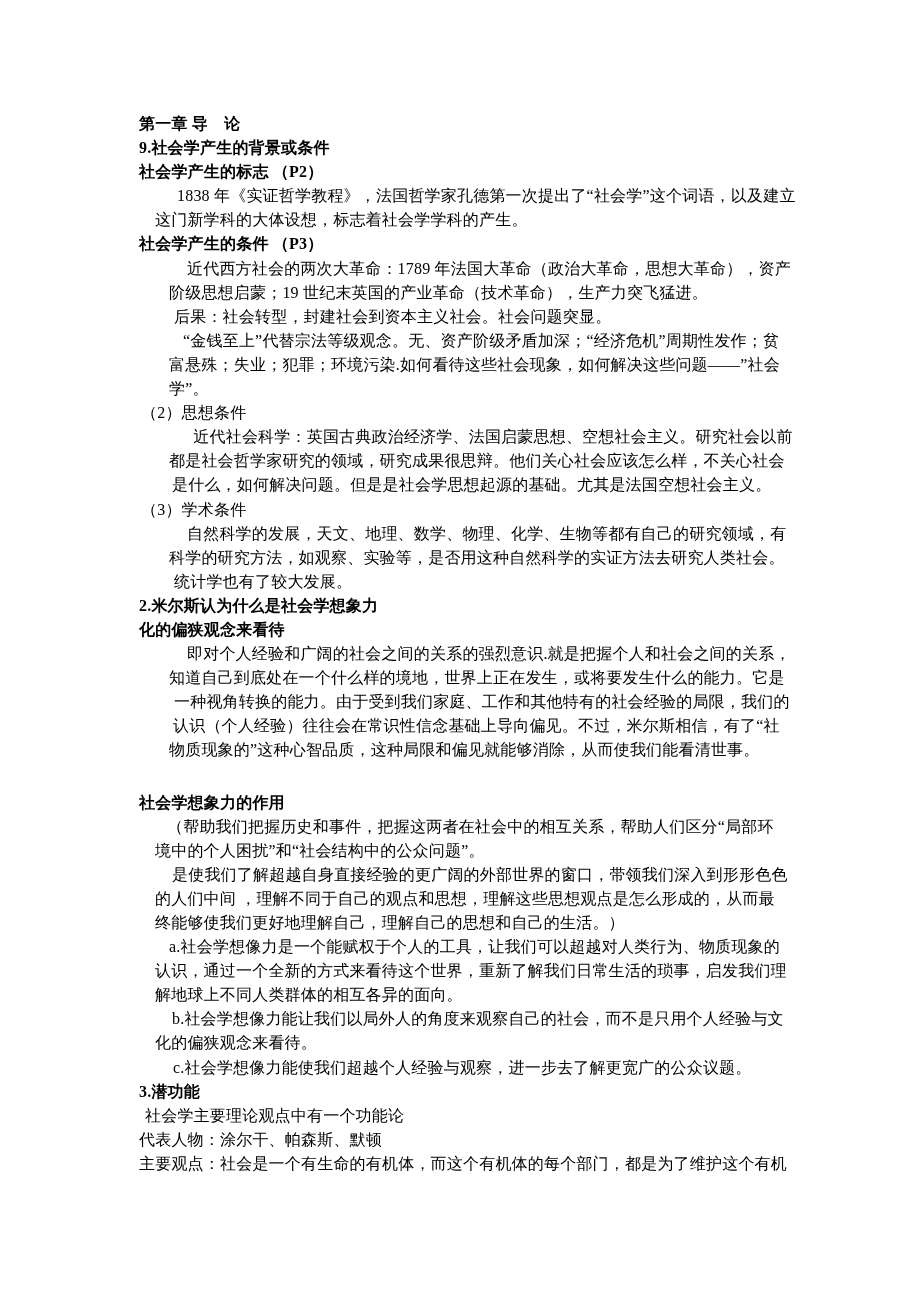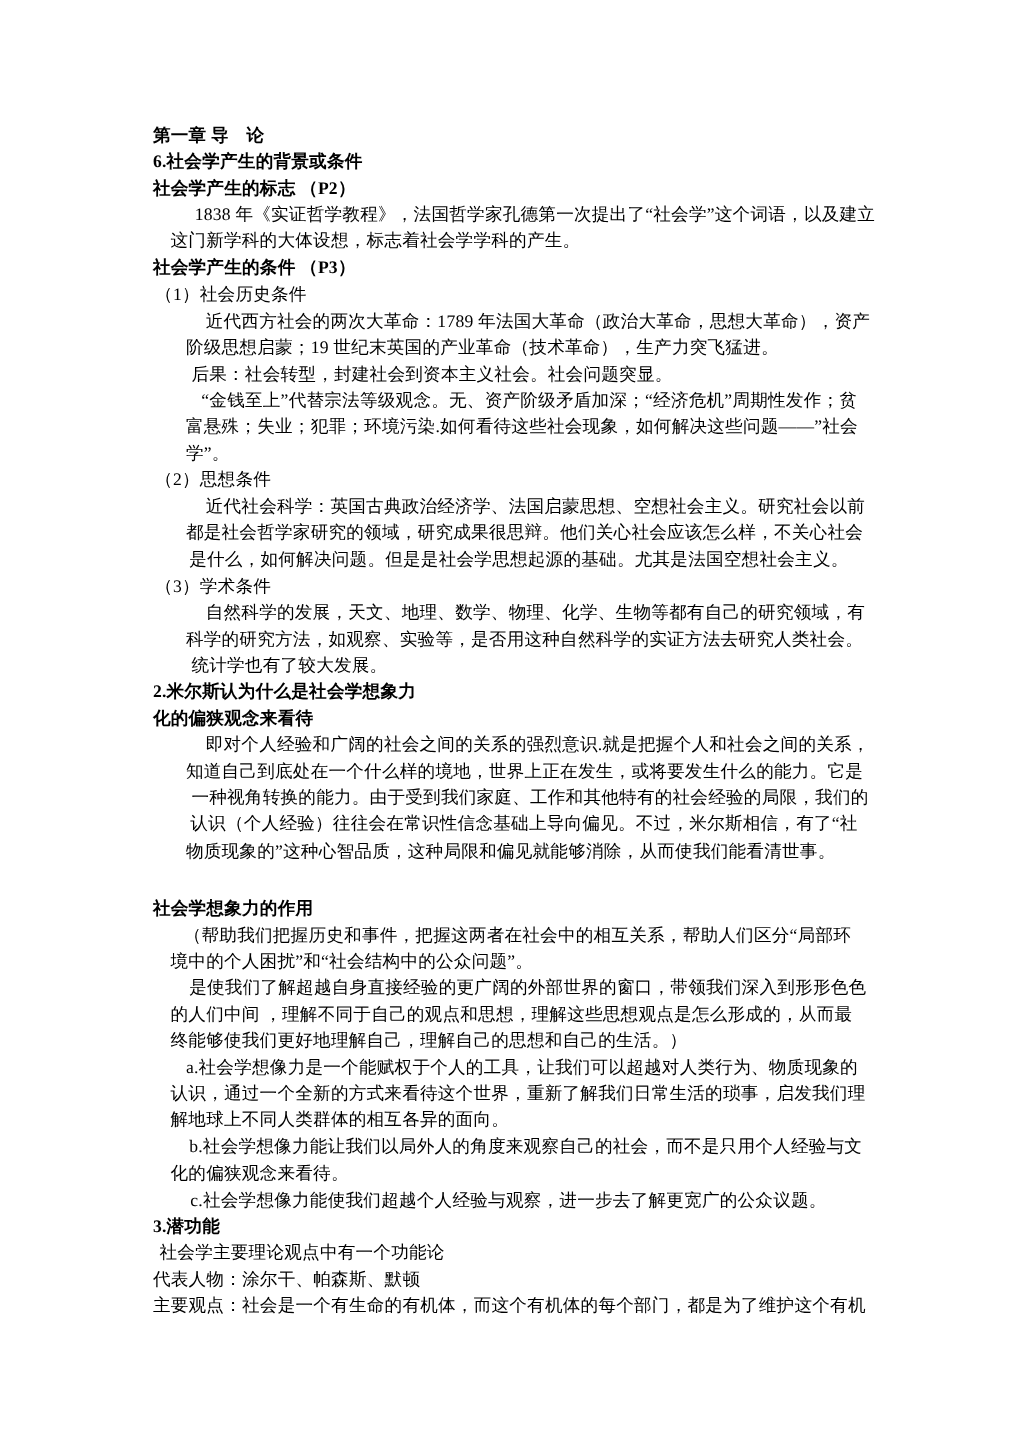--- a/index.html
+++ b/index.html
@@ -32,34 +32,33 @@
   .line.bold {
     font-weight: bold;
   }
 </style>
 </head>
 <body>
 
 <div class="page">
   <div class="text-block">
       <div class="line bold" style="padding-left: 0px;">第一章 导　论</div>
-      <div class="line bold" style="padding-left: 0px;">6.社会学产生的背景或条件</div>
+      <div class="line bold" style="padding-left: 0px;">9.社会学产生的背景或条件</div>
       <div class="line bold" style="padding-left: 0px;">社会学产生的标志 （P2）</div>
       <div class="line" style="padding-left: 38px;">1838 年《实证哲学教程》，法国哲学家孔德第一次提出了“社会学”这个词语，以及建立</div>
       <div class="line" style="padding-left: 16px;">这门新学科的大体设想，标志着社会学学科的产生。</div>
       <div class="line bold" style="padding-left: 0px;">社会学产生的条件 （P3）</div>
-      <div class="line" style="padding-left: 2px;">（1）社会历史条件</div>
       <div class="line" style="padding-left: 48px;">近代西方社会的两次大革命：1789 年法国大革命（政治大革命，思想大革命），资产</div>
       <div class="line" style="padding-left: 30px;">阶级思想启蒙；19 世纪末英国的产业革命（技术革命），生产力突飞猛进。</div>
       <div class="line" style="padding-left: 35px;">后果：社会转型，封建社会到资本主义社会。社会问题突显。</div>
       <div class="line" style="padding-left: 44px;">“金钱至上”代替宗法等级观念。无、资产阶级矛盾加深；“经济危机”周期性发作；贫</div>
       <div class="line" style="padding-left: 30px;">富悬殊；失业；犯罪；环境污染.如何看待这些社会现象，如何解决这些问题——”社会</div>
       <div class="line" style="padding-left: 30px;">学”。</div>
       <div class="line" style="padding-left: 2px;">（2）思想条件</div>
-      <div class="line" style="padding-left: 48px;">近代社会科学：英国古典政治经济学、法国启蒙思想、空想社会主义。研究社会以前</div>
+      <div class="line" style="padding-left: 48px; text-align: center;">近代社会科学：英国古典政治经济学、法国启蒙思想、空想社会主义。研究社会以前</div>
       <div class="line" style="padding-left: 30px;">都是社会哲学家研究的领域，研究成果很思辩。他们关心社会应该怎么样，不关心社会</div>
       <div class="line" style="padding-left: 33px;">是什么，如何解决问题。但是是社会学思想起源的基础。尤其是法国空想社会主义。</div>
       <div class="line" style="padding-left: 2px;">（3）学术条件</div>
       <div class="line" style="padding-left: 48px;">自然科学的发展，天文、地理、数学、物理、化学、生物等都有自己的研究领域，有</div>
       <div class="line" style="padding-left: 30px;">科学的研究方法，如观察、实验等，是否用这种自然科学的实证方法去研究人类社会。</div>
       <div class="line" style="padding-left: 35px;">统计学也有了较大发展。</div>
       <div class="line bold" style="padding-left: 0px;">2.米尔斯认为什么是社会学想象力</div>
       <div class="line bold" style="padding-left: 0px;">化的偏狭观念来看待</div>
       <div class="line" style="padding-left: 48px;">即对个人经验和广阔的社会之间的关系的强烈意识.就是把握个人和社会之间的关系，</div>
       <div class="line" style="padding-left: 30px;">知道自己到底处在一个什么样的境地，世界上正在发生，或将要发生什么的能力。它是</div>

